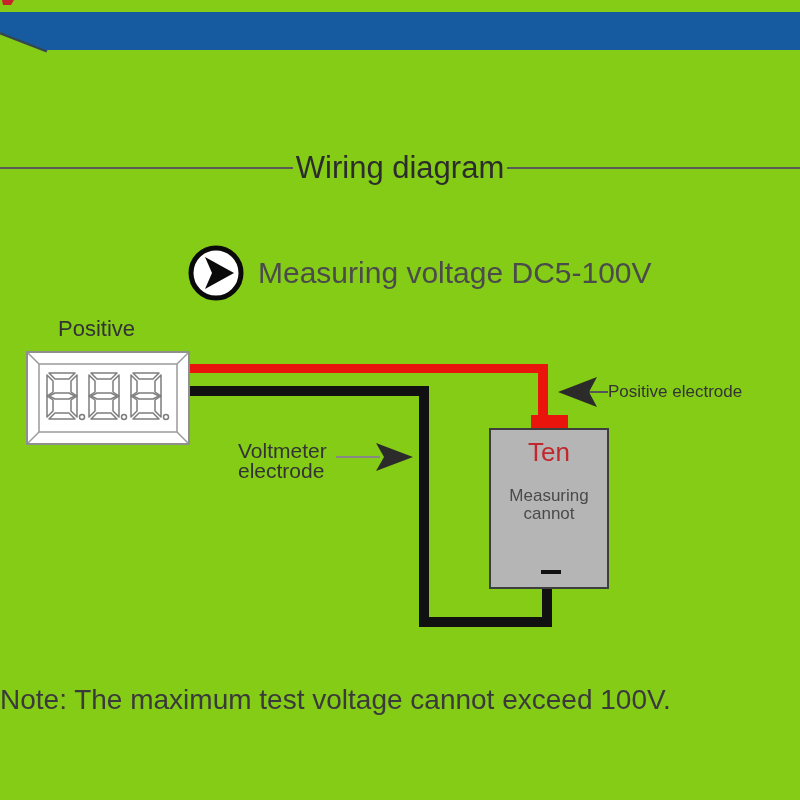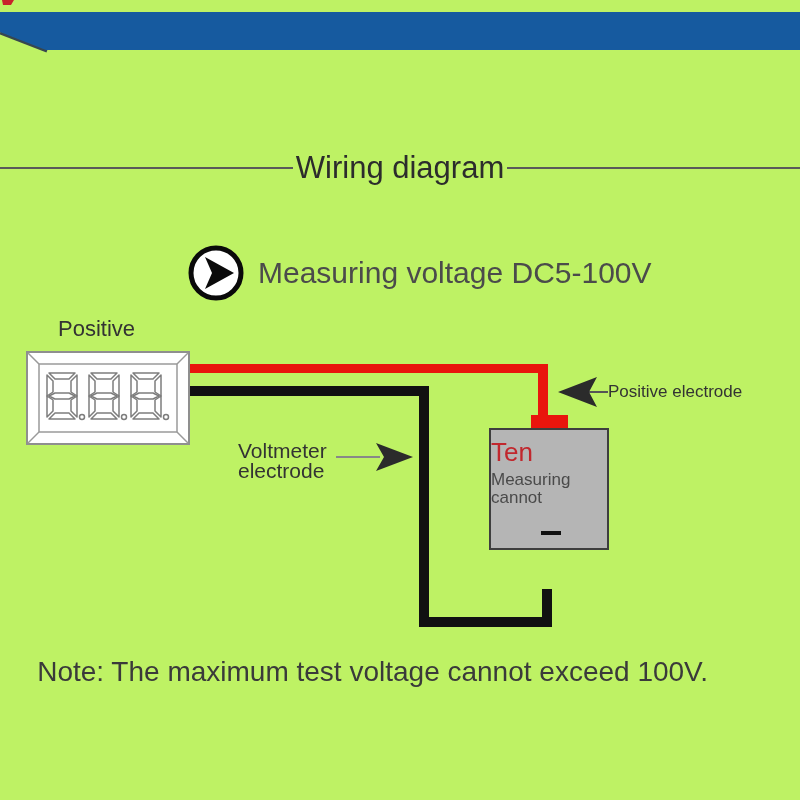--- a/index.html
+++ b/index.html
@@ -1,19 +1,19 @@
 <!DOCTYPE html>
 <html><head>
 <meta charset="utf-8">
 <style>
   * { margin:0; padding:0; box-sizing:border-box; }
   html,body { background:#ffffff; }
   .stage {
     position:relative; width:800px; height:800px; margin:0 auto;
-    background:#bef264; overflow:hidden;
+    background:#84cc16; overflow:hidden;
     font-family:"Liberation Sans", sans-serif;
   }
 
   
   .banner-svg { position:absolute; left:0; top:0; }
 
   
   .title-row {
     position:absolute; left:0; top:148px; width:800px; height:40px;
     display:flex; align-items:center;
@@ -54,34 +54,34 @@
   .neg-line { position:absolute; left:336px; top:456px; width:44px; height:2px; background:#888888; }
   .neg-arrow { position:absolute; left:376px; top:440px; }
   .pos-arrow { position:absolute; left:558px; top:376px; }
   .pos-label {
     position:absolute; left:608px; top:382px;
     font-size:17px; color:#333333; white-space:nowrap;
   }
 
   
   .battery {
-    position:absolute; left:489px; top:428px; width:120px; height:122px;
-    background:#b5b5b5; border:2px solid #3e3e3e; text-align:left;
+    position:absolute; left:489px; top:428px; width:120px; height:161px;
+    background:#b5b5b5; border:2px solid #3e3e3e; text-align:center;
   }
   .battery-ten { margin-top:7px; font-size:26px; color:#c1272d; }
   .battery-range { margin-top:13px; font-size:31px; color:#3a3a3a; letter-spacing:1px; }
-  .battery-cap { margin-top:3px; font-size:17px; line-height:18px; color:#4a4a4a; }
+  .battery-cap { margin-top:19px; font-size:17px; line-height:18px; color:#4a4a4a; }
   .battery-minus {
     position:absolute; left:50px; bottom:13px; width:20px; height:4px; background:#111111;
   }
 
   
   .note {
-    position:absolute; left:0; top:656px; width:708px;
-    text-align:right; font-size:28px; color:#3a3a3a;
+    position:absolute; left:0; top:684px; width:708px;
+    text-align:left; font-size:28px; color:#3a3a3a;
   }
 </style>
 </head>
 <body>
 
 <div class="stage">
 
   <svg class="banner-svg" width="800" height="58">
     <polygon points="2,0 14,0 11,5 3,5" fill="#c8232b"></polygon>
     <line x1="0" y1="33" x2="47" y2="51" stroke="#37474f" stroke-width="3"></line>

